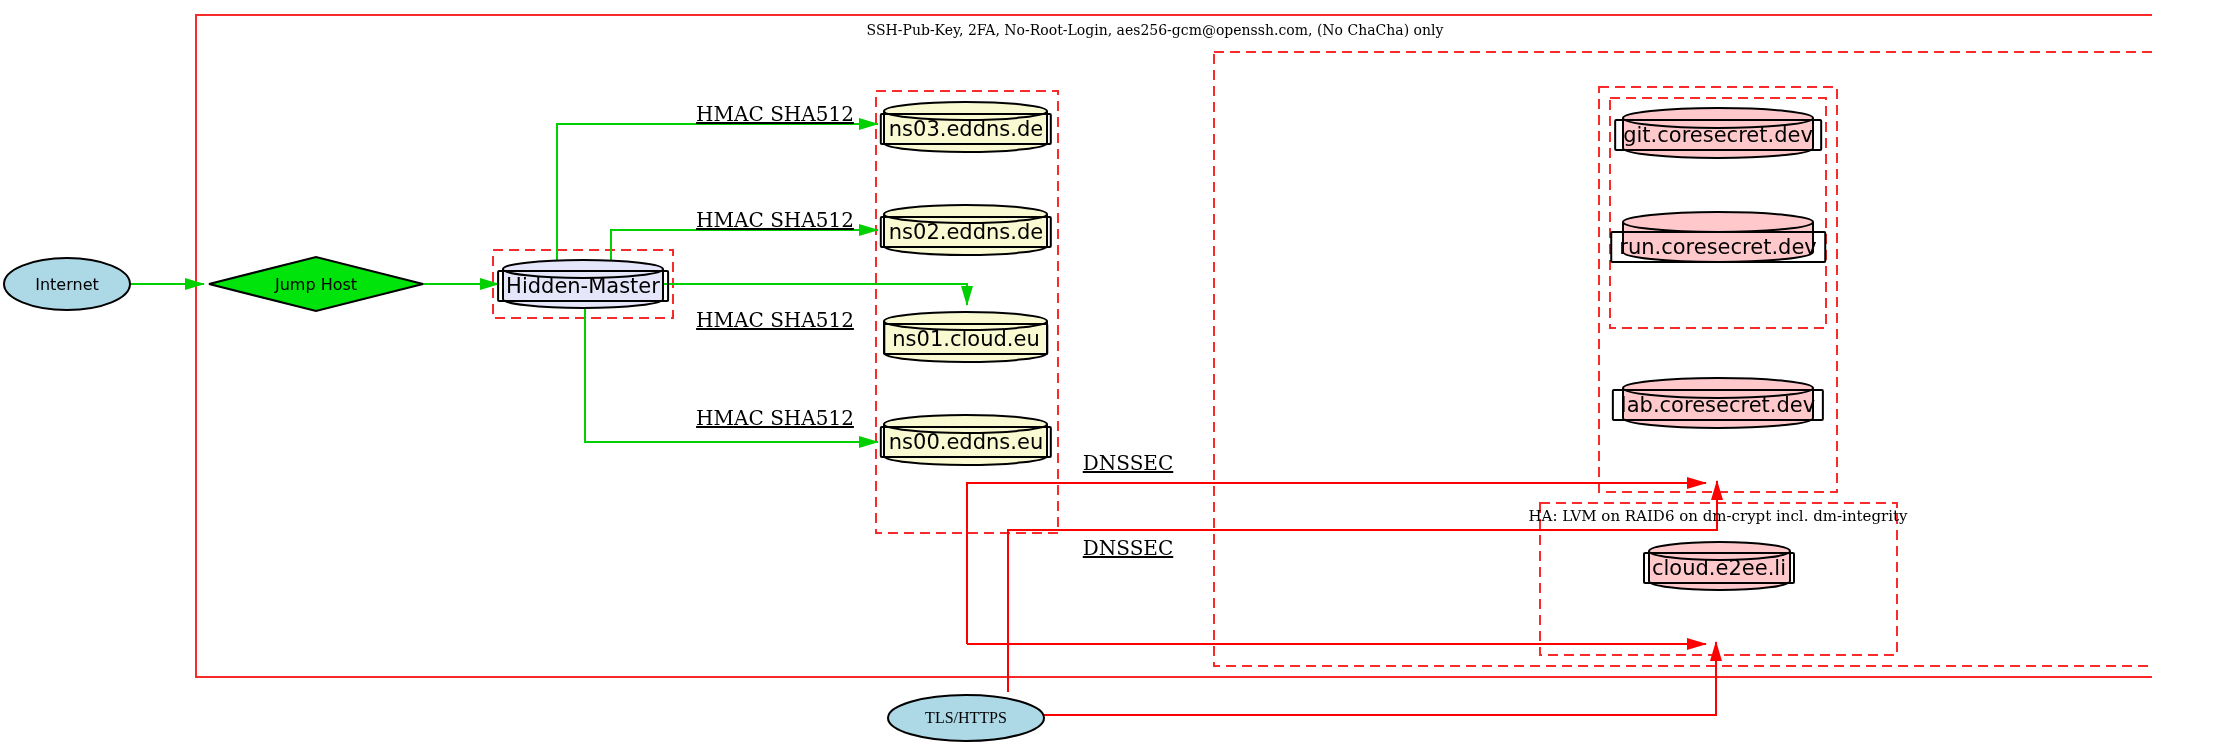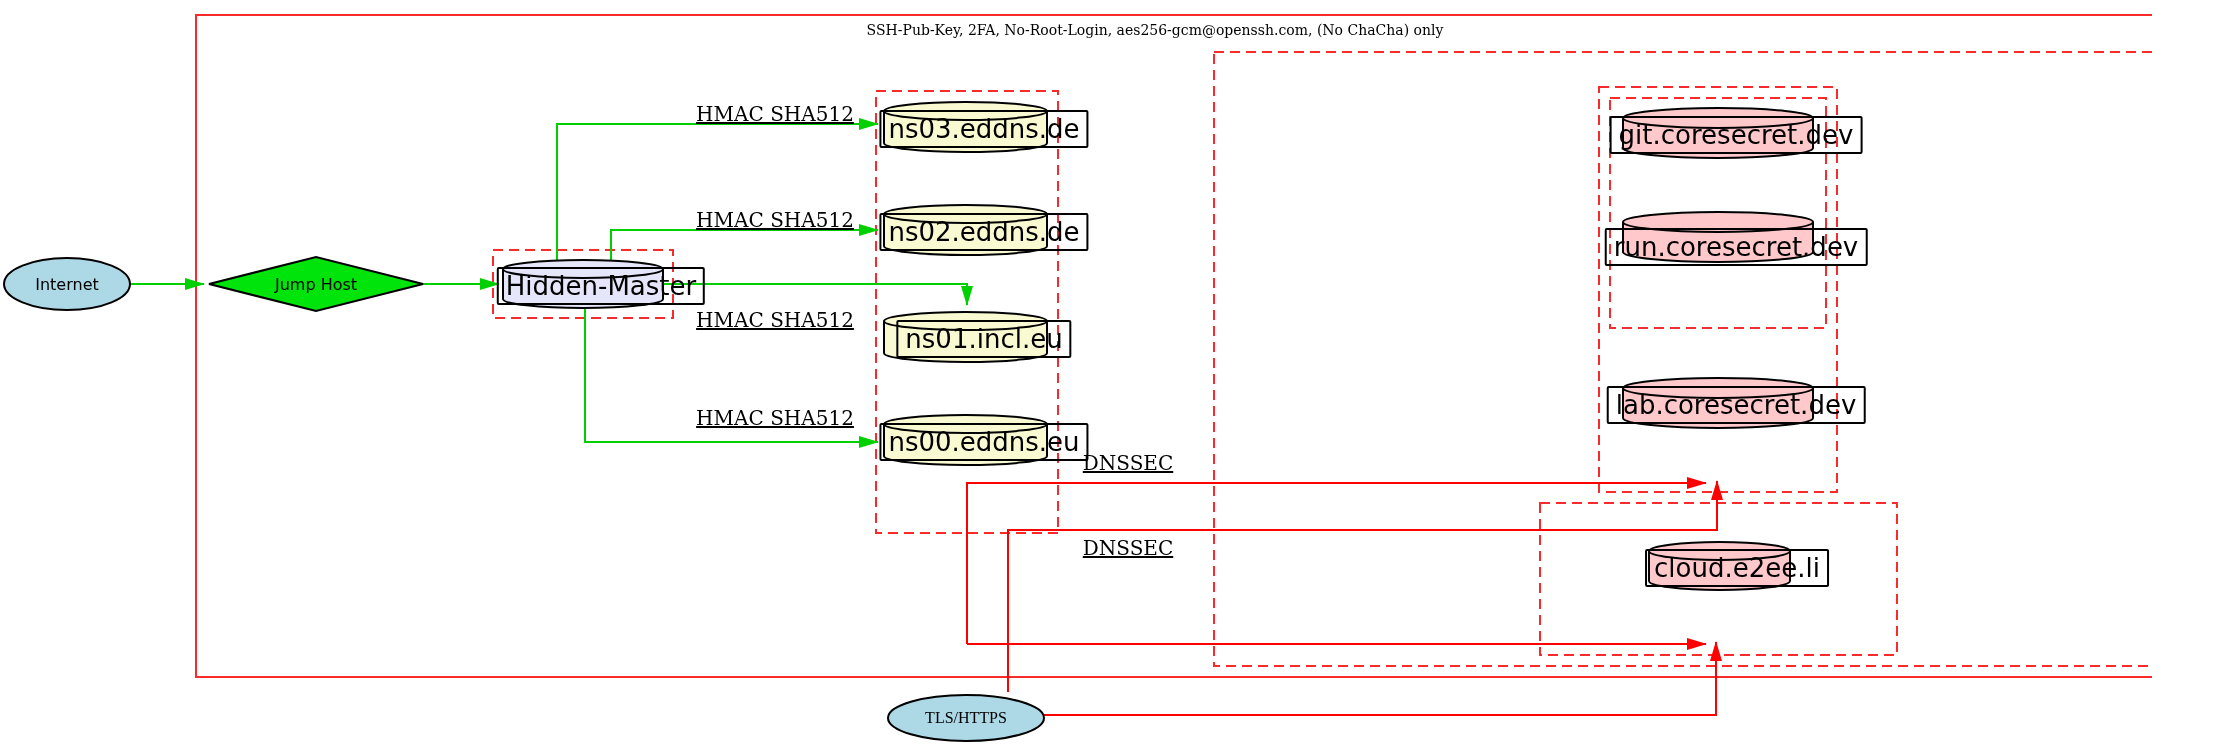--- a/index.html
+++ b/index.html
@@ -4,21 +4,21 @@
 <style>
   html,body { margin:0; padding:0; background:#ffffff; }
   #stage {
     position:relative; width:2152px; height:744px;
     background:#ffffff; overflow:hidden;
     font-family:"DejaVu Sans", sans-serif;
   }
   #wires { position:absolute; left:0; top:0; }
   .lbl { position:absolute; transform:translate(-50%,-50%); white-space:nowrap; color:#000; }
   .node-label { font-family:"DejaVu Sans", sans-serif; font-size:16px; }
-  .boxed { border:2px solid #000; padding:2px 7px; border-radius:2px; font-size:26px;margin-left:18px; }
+  .boxed { border:2px solid #000; padding:2px 7px; border-radius:2px; font-size:21px; }
   .edge-label { font-family:"DejaVu Serif", serif; font-size:20px;text-decoration:underline; }
   .cluster-label { font-family:"DejaVu Serif", serif; font-size:14px; }
   .cluster-label-ha { font-family:"DejaVu Serif", serif; font-size:15px; }
 </style>
 </head>
 <body>
 
 <div id="stage">
 
   <svg id="wires" width="2240" height="744" viewBox="0 0 2240 744">
@@ -83,34 +83,35 @@
 
       <path d="M1623,388 A95,10 0 0 1 1813,388 L1813,418 A95,10 0 0 1 1623,418 Z" fill="#ffc9cc"></path>
       <path d="M1623,388 A95,10 0 0 0 1813,388" fill="none"></path>
 
       <path d="M1649,551 A70.5,9 0 0 1 1790,551 L1790,581 A70.5,9 0 0 1 1649,581 Z" fill="#ffc9cc"></path>
       <path d="M1649,551 A70.5,9 0 0 0 1790,551" fill="none"></path>
     </g>
   </svg>
 
   <div class="lbl cluster-label" style="left:1155px; top:30px;">SSH-Pub-Key, 2FA, No-Root-Login, aes256-gcm@openssh.com, (No ChaCha) only</div>
+  <div class="lbl cluster-label-ha" style="left:1718px; top:516px; position:absolute; transform:translate(-50%,-50%); white-space:nowrap;">HA: LVM on RAID6 on dm-crypt incl. dm-integrity</div>
 
   <div class="lbl edge-label" style="left:775px; top:114px;">HMAC SHA512</div>
   <div class="lbl edge-label" style="left:775px; top:220px;">HMAC SHA512</div>
   <div class="lbl edge-label" style="left:775px; top:320px;">HMAC SHA512</div>
   <div class="lbl edge-label" style="left:775px; top:418px;">HMAC SHA512</div>
   <div class="lbl edge-label" style="left:1128px; top:463px;">DNSSEC</div>
   <div class="lbl edge-label" style="left:1128px; top:548px;">DNSSEC</div>
 
   <div class="lbl node-label" style="left:67px; top:284px;">Internet</div>
   <div class="lbl node-label" style="left:316px; top:284px;">Jump Host</div>
   <div class="lbl node-label boxed" style="left:583px; top:286px;">Hidden-Master</div>
   <div class="lbl node-label boxed" style="left:966px; top:129px;">ns03.eddns.de</div>
   <div class="lbl node-label boxed" style="left:966px; top:232px;">ns02.eddns.de</div>
-  <div class="lbl node-label boxed" style="left:966px; top:339px;">ns01.incl.eu</div>
+  <div class="lbl node-label boxed" style="left:966px; top:339px;">ns01.cloud.eu</div>
   <div class="lbl node-label boxed" style="left:966px; top:442px;">ns00.eddns.eu</div>
   <div class="lbl node-label boxed" style="left:1718px; top:135px;">git.coresecret.dev</div>
   <div class="lbl node-label boxed" style="left:1718px; top:247px;">run.coresecret.dev</div>
   <div class="lbl node-label boxed" style="left:1718px; top:405px;">lab.coresecret.dev</div>
   <div class="lbl node-label boxed" style="left:1719px; top:568px;">cloud.e2ee.li</div>
   <div class="lbl node-label" style="left:966px; top:718px;font-family:Liberation Serif, serif;">TLS/HTTPS</div>
 
 </div>
 
 </body></html>

